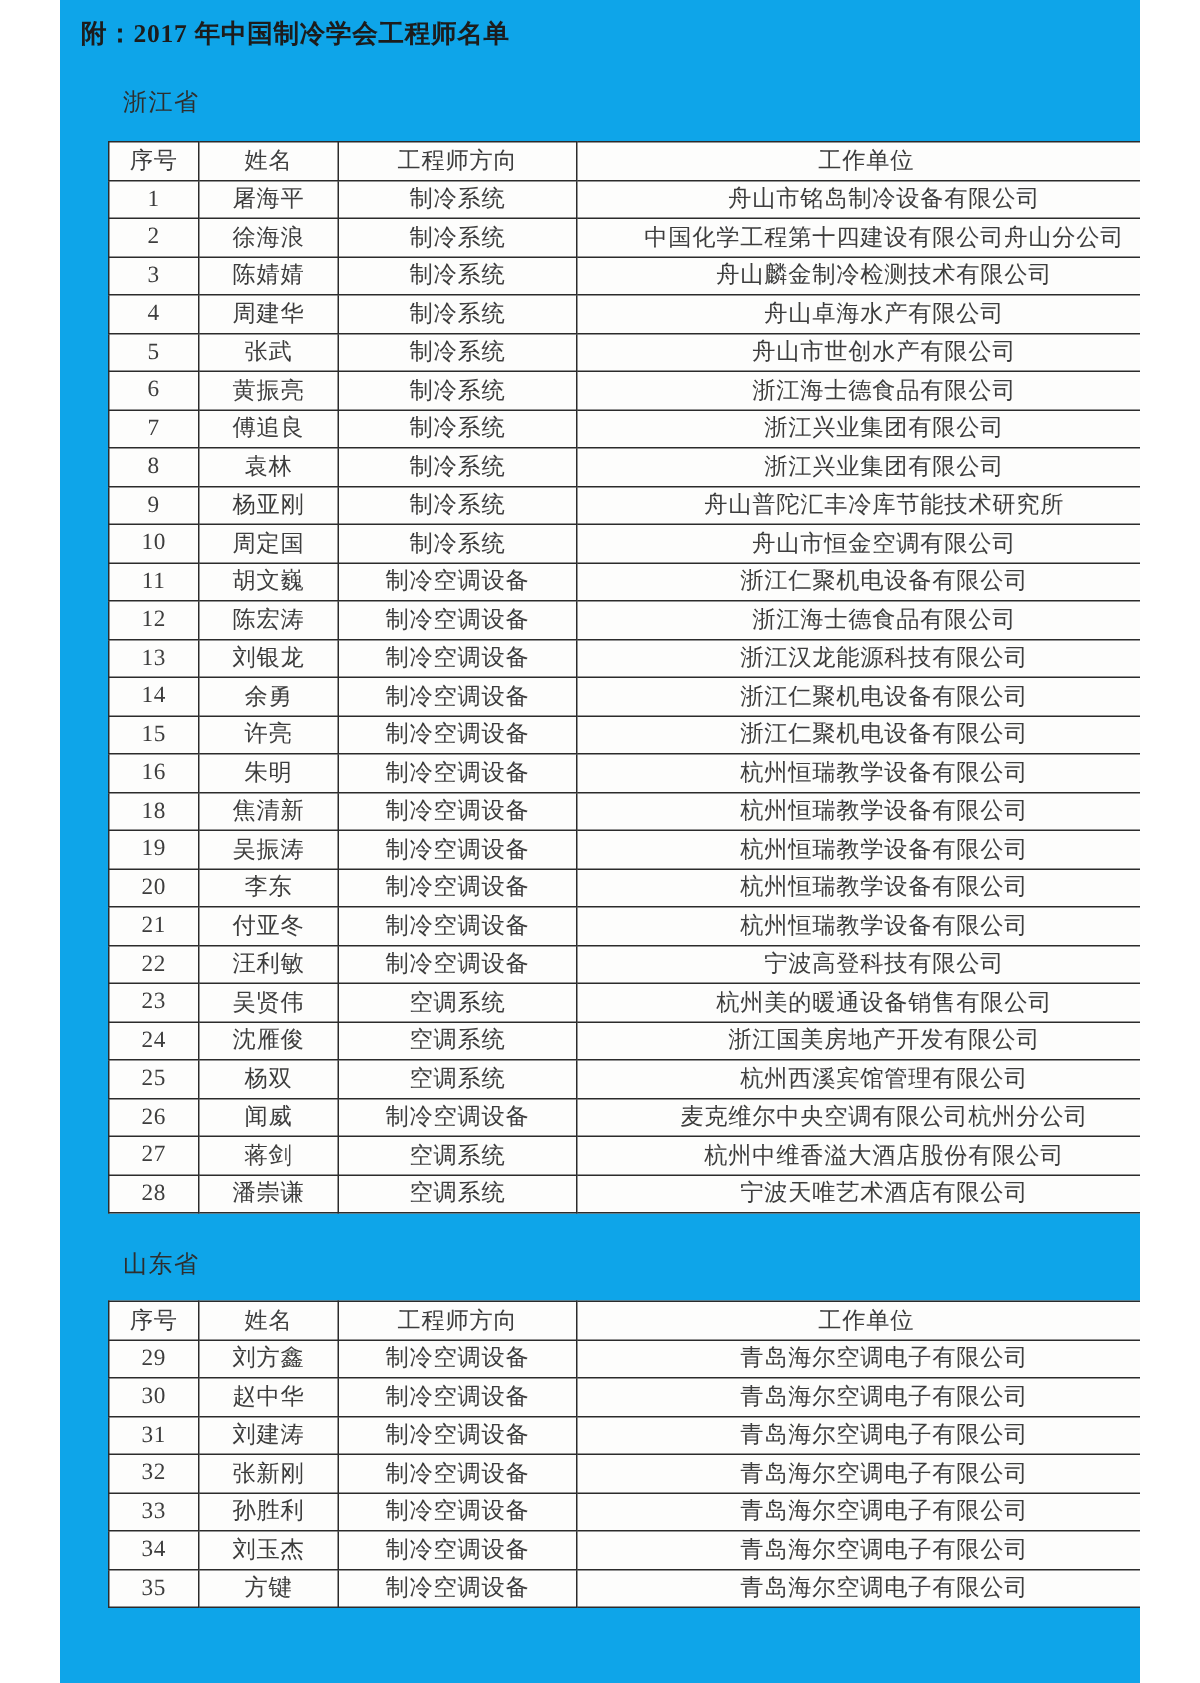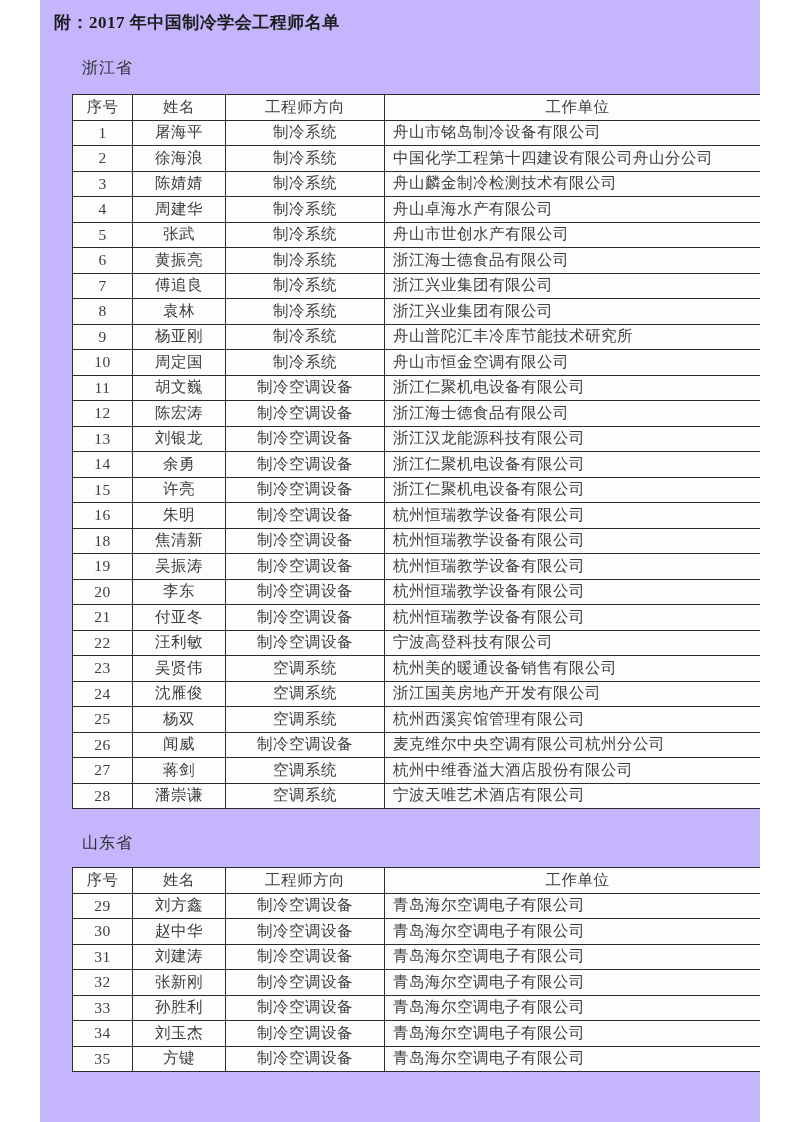--- a/index.html
+++ b/index.html
@@ -5,21 +5,21 @@
   html, body {
     margin: 0;
     padding: 0;
     background: #ffffff;
   }
   .page {
     position: relative;
     width: 720px;
     height: 1122px;
     margin: 0 auto;
-    background: #c4b5fd;
+    background: #0ea5e9;
     font-family: "Liberation Serif", serif;
     color: #3b3b3b;
     overflow: hidden;
   }
   .doc-title {
     padding: 11px 0 0 14px;
     font-size: 17px;
     font-weight: bold;
     color: #1c1c1c;
     letter-spacing: 0.5px;
@@ -47,22 +47,22 @@
     padding: 0;
     font-size: 15.5px;
     font-weight: normal;
     text-align: center;
     color: #3d3d3d;
     white-space: nowrap;
     overflow: hidden;
     letter-spacing: 0.5px;
   }
   table.roster td.company {
-    text-align: left;
-    padding-left: 8px;
+    text-align: center;
+    padding-left: 24px;
   }
 </style>
 </head>
 <body>
 
 <div class="page">
 
   <div class="doc-title">附：2017 年中国制冷学会工程师名单</div>
 
   <section>

